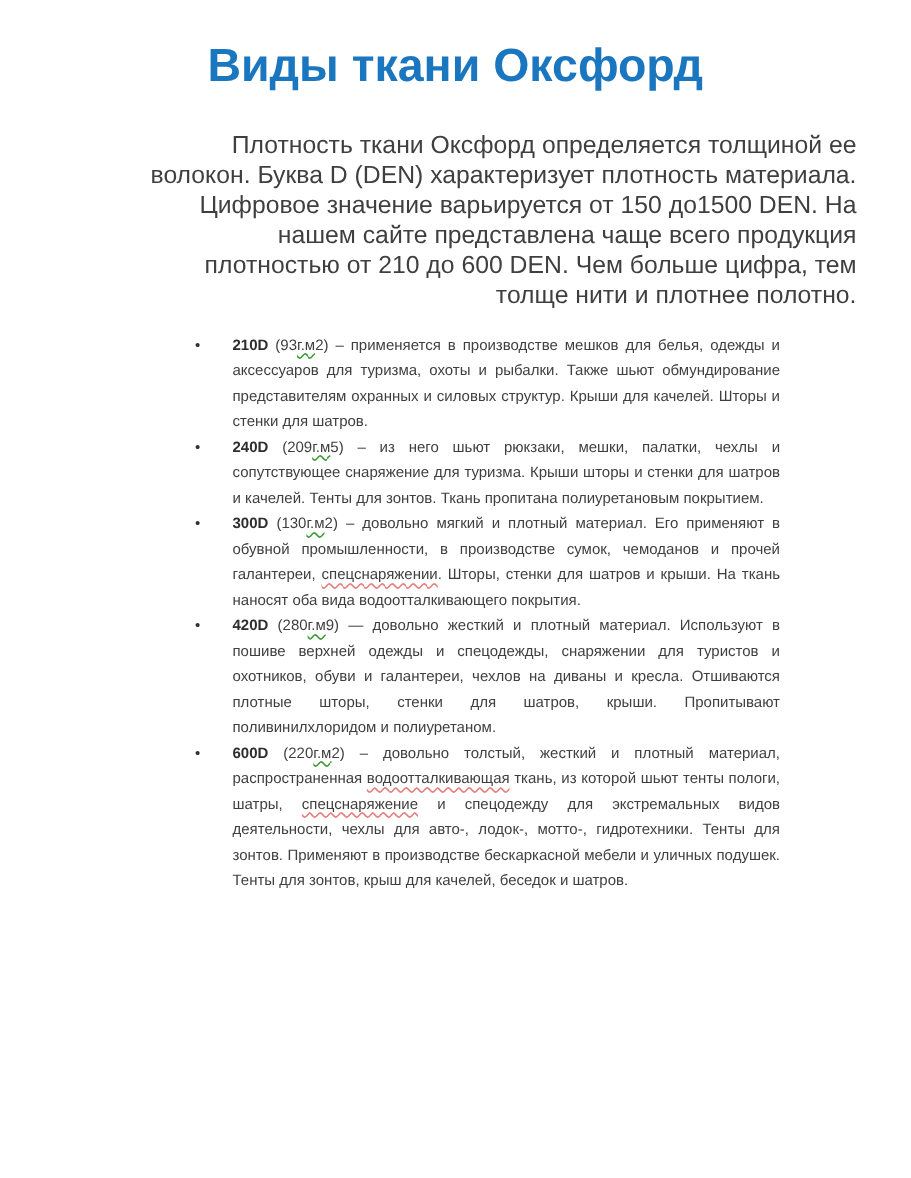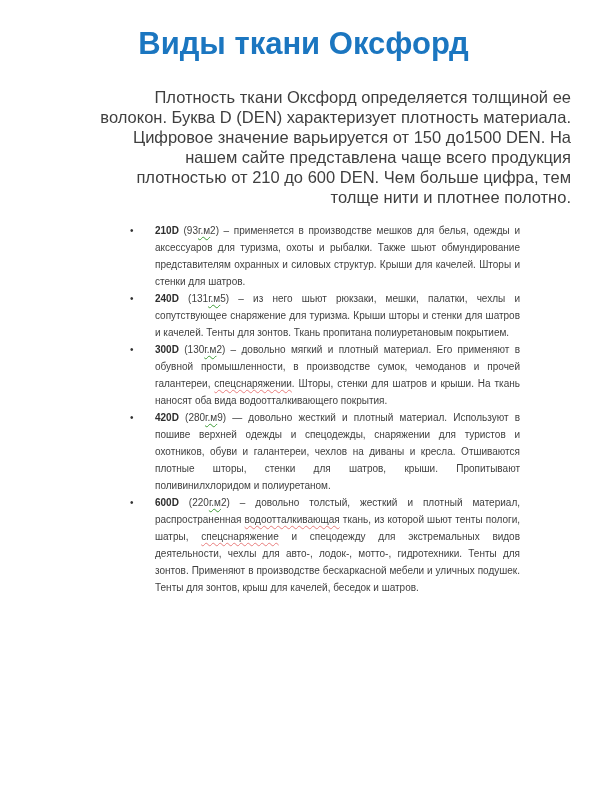--- a/index.html
+++ b/index.html
@@ -77,18 +77,18 @@
 
   <p class="intro">Плотность ткани Оксфорд определяется толщиной ее
 волокон. Буква D (DEN) характеризует плотность материала.
 Цифровое значение варьируется от 150 до1500 DEN. На
 нашем сайте представлена чаще всего продукция
 плотностью от 210 до 600 DEN. Чем больше цифра, тем
 толще нити и плотнее полотно.</p>
 
   <ul class="fabric-list">
       <li><span class="seg-bold">210D</span><span> (93</span><span class="seg-wavy-green">г.м</span><span>2) – применяется в производстве мешков для белья, одежды и аксессуаров для туризма, охоты и рыбалки. Также шьют обмундирование представителям охранных и силовых структур. Крыши для качелей. Шторы и стенки для шатров.</span></li>
-      <li><span class="seg-bold">240D</span><span> (131</span><span class="seg-wavy-green">г.м</span><span>5) – из него шьют рюкзаки, мешки, палатки, чехлы и сопутствующее снаряжение для туризма. Крыши шторы и стенки для шатров и качелей. Тенты для зонтов. Ткань пропитана полиуретановым покрытием.</span></li>
+      <li><span class="seg-bold">240D</span><span> (209</span><span class="seg-wavy-green">г.м</span><span>5) – из него шьют рюкзаки, мешки, палатки, чехлы и сопутствующее снаряжение для туризма. Крыши шторы и стенки для шатров и качелей. Тенты для зонтов. Ткань пропитана полиуретановым покрытием.</span></li>
       <li><span class="seg-bold">300D</span><span> (130</span><span class="seg-wavy-green">г.м</span><span>2) – довольно мягкий и плотный материал. Его применяют в обувной промышленности, в производстве сумок, чемоданов и прочей галантереи, </span><span class="seg-wavy-red">спецснаряжении</span><span>. Шторы, стенки для шатров и крыши. На ткань наносят оба вида водоотталкивающего покрытия.</span></li>
       <li><span class="seg-bold">420D</span><span> (280</span><span class="seg-wavy-green">г.м</span><span>9) — довольно жесткий и плотный материал. Используют в пошиве верхней одежды и спецодежды, снаряжении для туристов и охотников, обуви и галантереи, чехлов на диваны и кресла. Отшиваются плотные шторы, стенки для шатров, крыши. Пропитывают поливинилхлоридом и полиуретаном.</span></li>
       <li><span class="seg-bold">600D</span><span> (220</span><span class="seg-wavy-green">г.м</span><span>2) – довольно толстый, жесткий и плотный материал, распространенная </span><span class="seg-wavy-red">водоотталкивающая</span><span> ткань, из которой шьют тенты пологи, шатры, </span><span class="seg-wavy-red">спецснаряжение</span><span> и спецодежду для экстремальных видов деятельности, чехлы для авто-, лодок-, мотто-, гидротехники. Тенты для зонтов. Применяют в производстве бескаркасной мебели и уличных подушек. Тенты для зонтов, крыш для качелей, беседок и шатров.</span></li>
     </ul>
 </div>
 
 </body></html>

